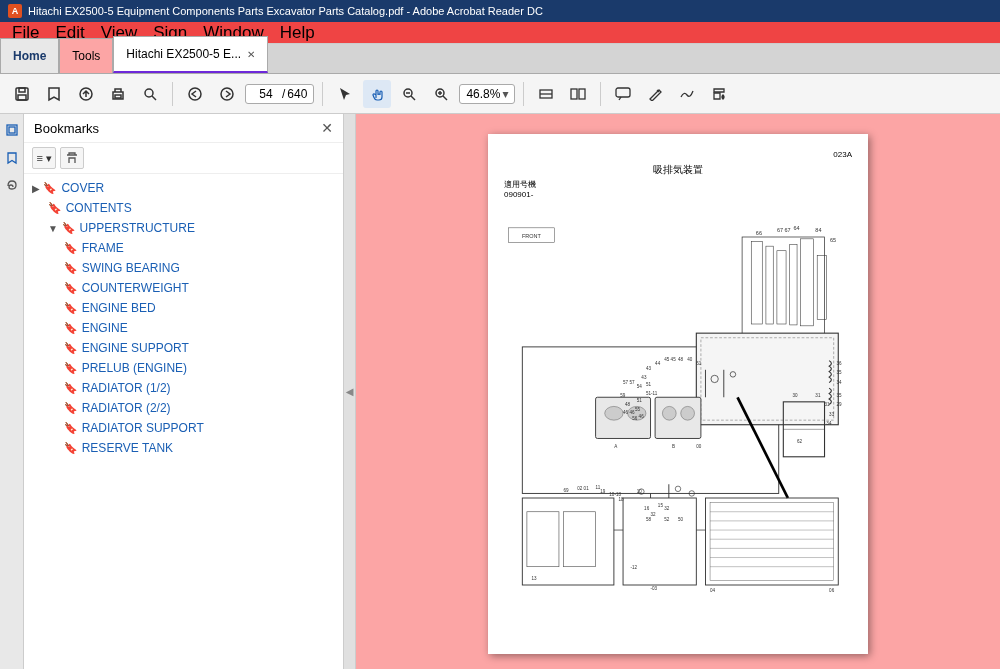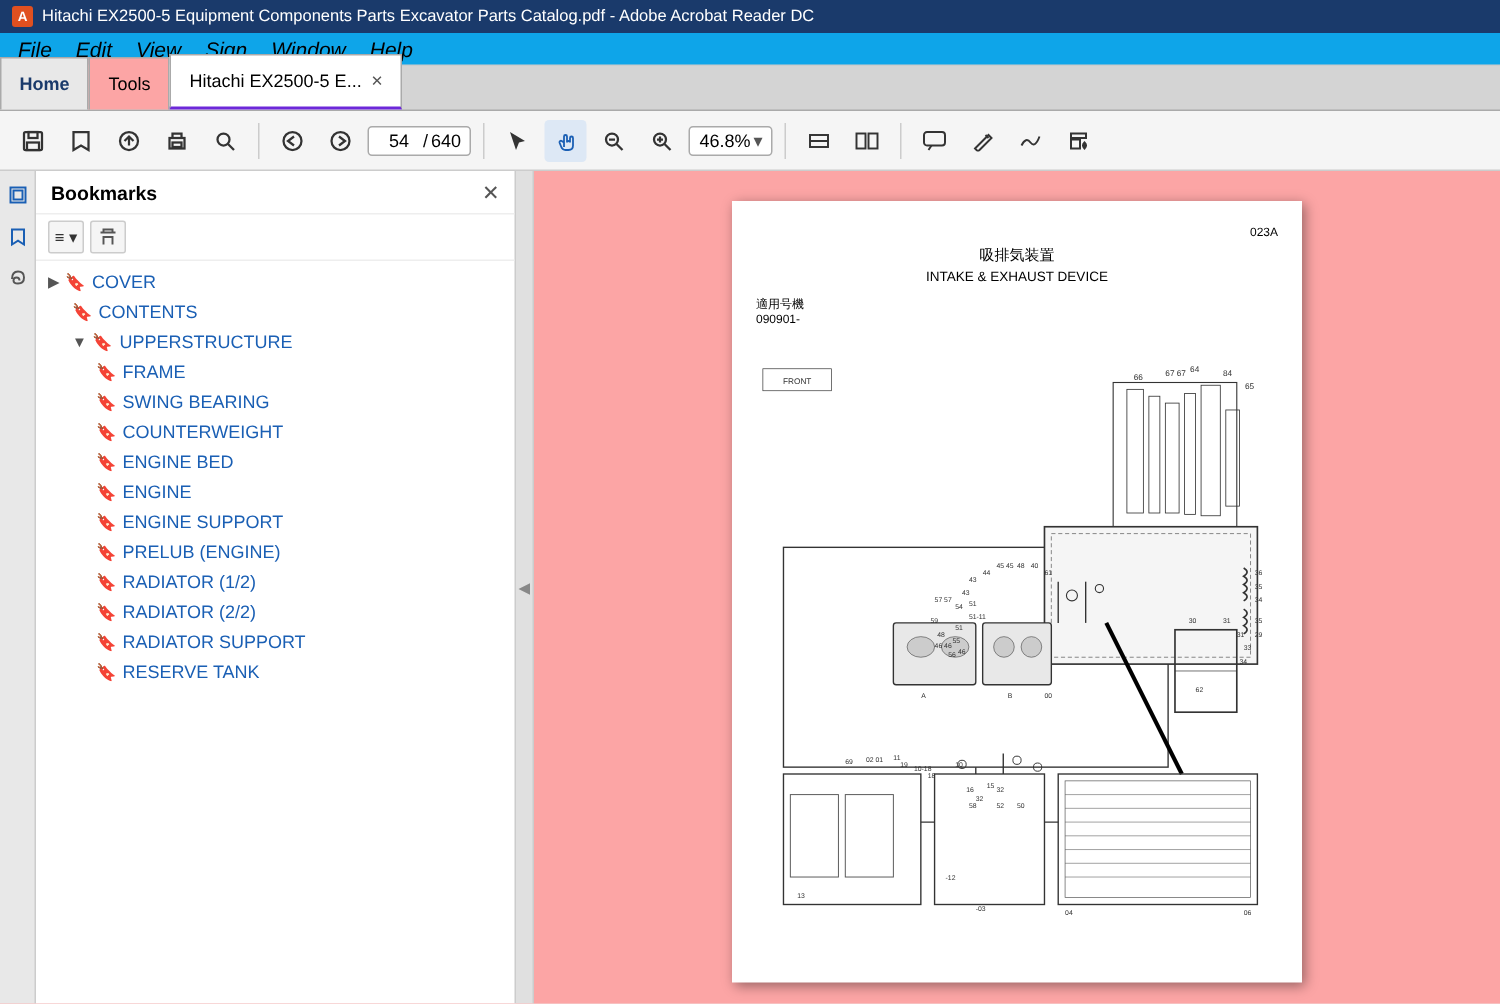--- a/index.html
+++ b/index.html
@@ -18,28 +18,27 @@
     #title-bar .title-icon {
       width: 14px; height: 14px; margin-right: 6px;
       background: #e05020;
       border-radius: 2px;
       display: inline-flex; align-items: center; justify-content: center;
       font-size: 9px; font-weight: bold; color: white;
     }
 
     
     #menu-bar {
-      background: #0ea5e9;
+      background: #ef4444;
       height: 22px;
       display: flex;
       align-items: center;
       padding: 0 4px;
       border-bottom: 1px solid #ccc;
-      font-size: 14px;
-      font-style: italic;
+      font-size: 17px;
     }
     .menu-item {
       padding: 2px 8px;
       cursor: pointer;
       color: #000;
     }
 
     
     #tab-bar {
       background: #d4d4d4;
@@ -150,21 +149,21 @@
       display: flex;
       flex-direction: column;
     }
     #bookmarks-header {
       display: flex;
       align-items: center;
       justify-content: space-between;
       padding: 6px 10px;
       border-bottom: 1px solid #eee;
     }
-    #bookmarks-header .title { font-size: 13px; font-weight: bold; color: #000; }
+    #bookmarks-header .title { font-size: 13px; font-weight: normal; color: #000; }
     #bookmarks-header .close-btn { cursor: pointer; color: #555; font-size: 14px; }
     #bookmarks-toolbar {
       display: flex;
       align-items: center;
       padding: 4px 8px;
       border-bottom: 1px solid #eee;
       gap: 4px;
     }
     .bm-btn {
       width: 24px; height: 22px;
@@ -525,21 +524,20 @@
   </div>
 
   <div id="collapse-handle">
     <span>◀</span>
   </div>
 
   <div id="pdf-viewer">
     <div id="pdf-page">
       <div class="pdf-header">023A</div>
       <div class="pdf-title">吸排気装置</div>
-      <div class="pdf-subtitle">INTAKE &amp; EXHAUST DEVICE</div>
       <div class="pdf-serial">
         <span>適用号機</span>
         <br>
         <span>090901-</span>
       </div>
       <div class="pdf-diagram">
         
         <svg class="diagram-svg" viewBox="0 0 380 420" xmlns="http://www.w3.org/2000/svg">
 
           <rect x="5" y="10" width="50" height="16" fill="none" stroke="#333" stroke-width="0.5"></rect>

